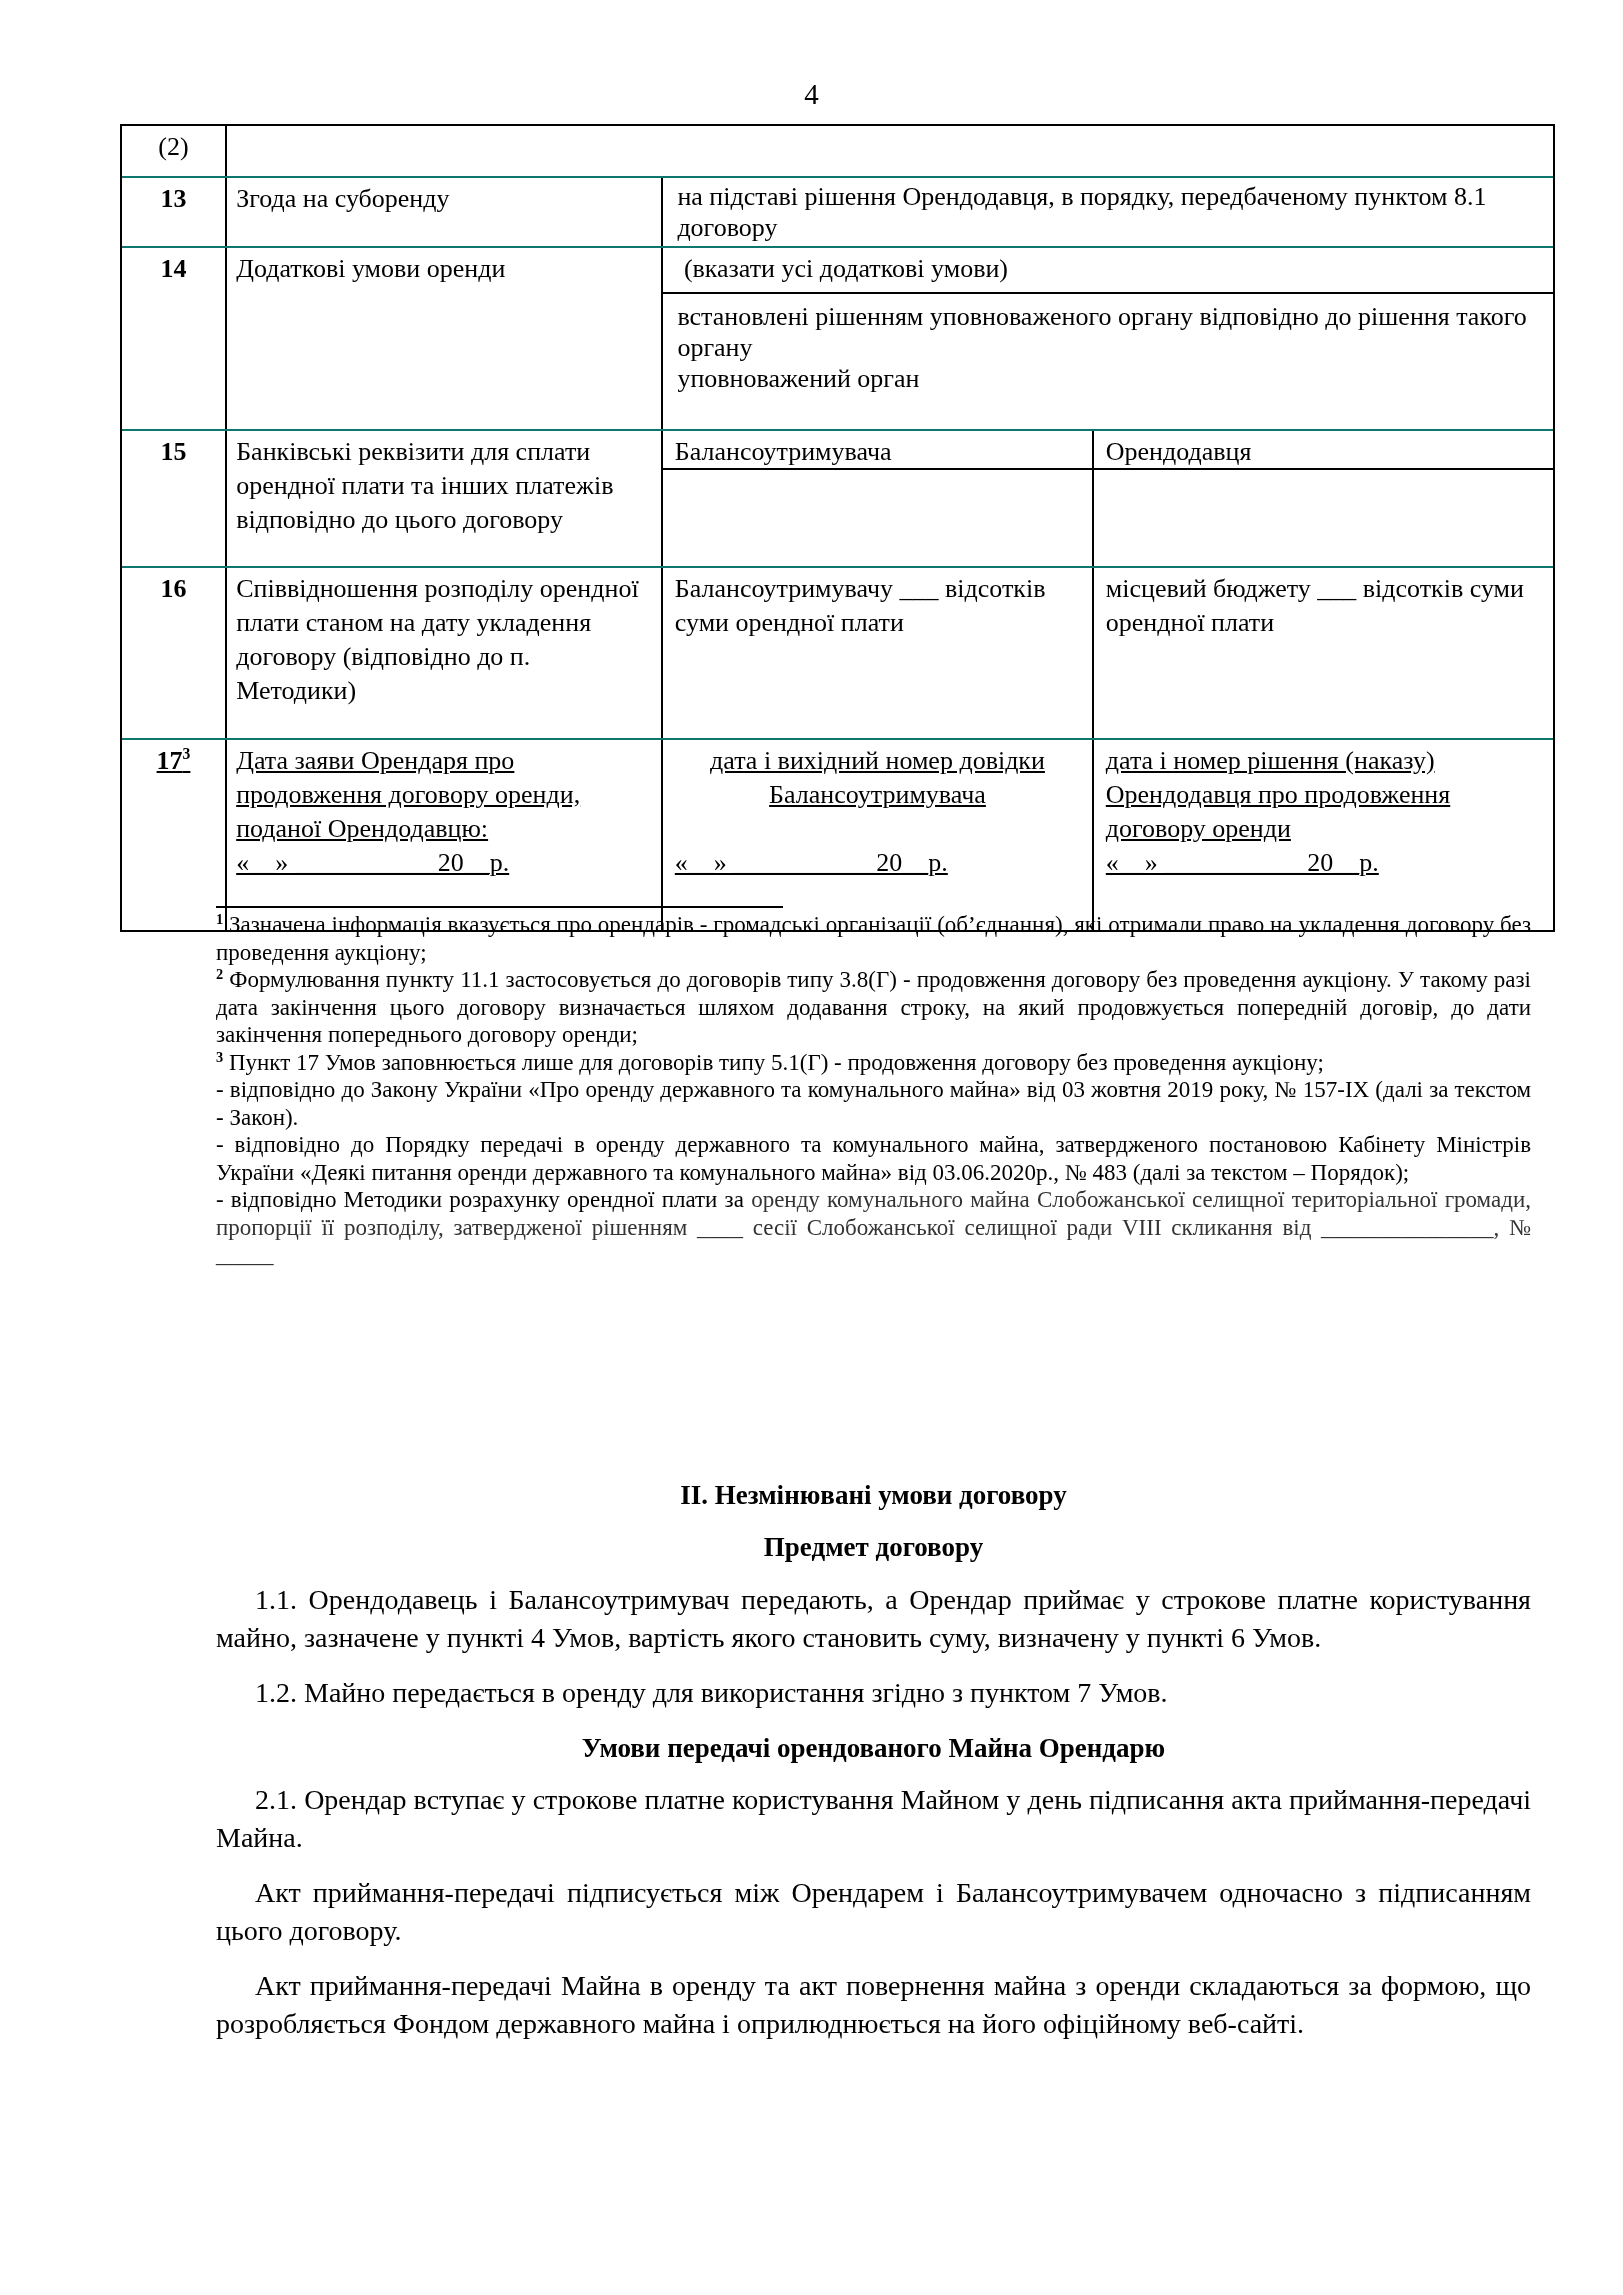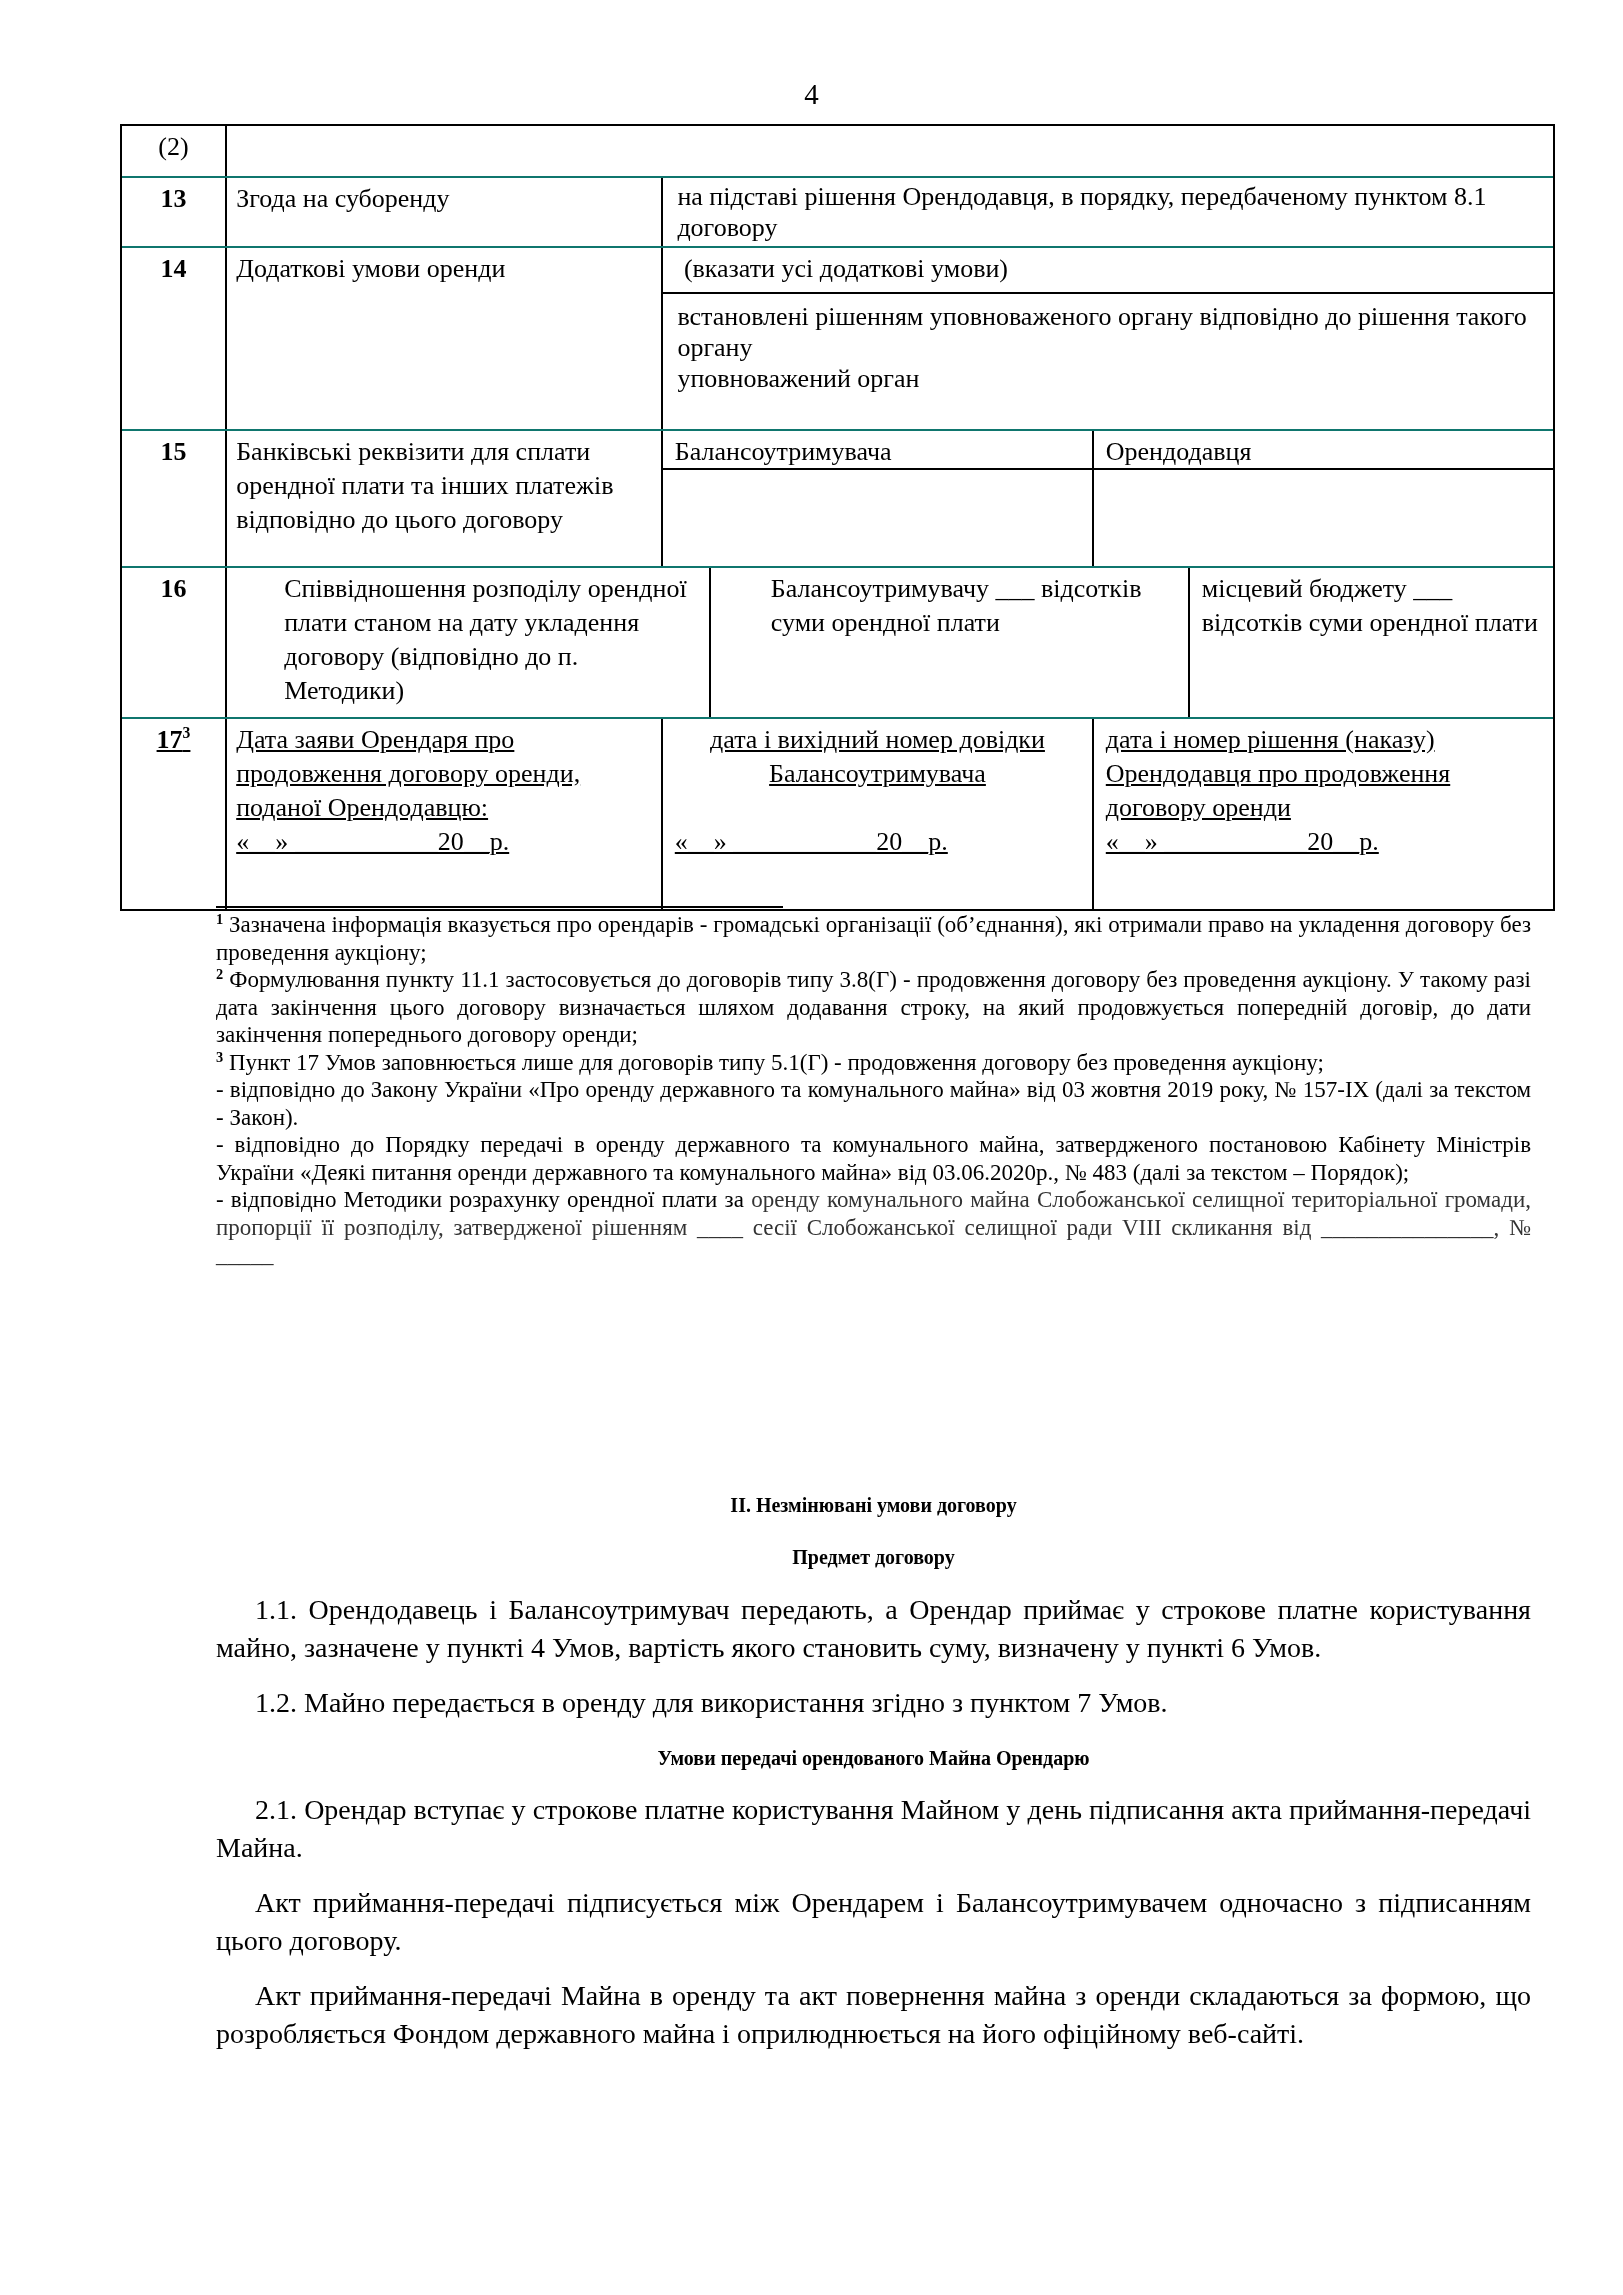--- a/index.html
+++ b/index.html
@@ -49,21 +49,21 @@
   .footnotes p { margin: 0; }
   .footnotes sup { font-weight: bold; font-size: 14.4px; vertical-align: 7.9px; }
   .gray { color: #333333; }
 
   
   .section {
     position: absolute; left: 216px; top: 1472px; width: 1315px;
     font-size: 28px; line-height: 38px;
   }
   .section h2, .section h3 {
-    margin: 14px; text-align: center; font-weight: bold; font-size: 20px; line-height: 38px;
+    margin: 4px; text-align: center; font-weight: bold; font-size: 27px; line-height: 38px;
   }
   .section h2 { margin-bottom: 14.4px; }
   .section h3 { margin-bottom: 14.4px; }
   .section p { margin: 0 0 17px 0; text-indent: 39px; text-align: justify; }
 </style>
 </head>
 <body>
 
 <div class="page-number">4</div>
 
@@ -100,21 +100,21 @@
         <div class="c-half c-left-half">Балансоутримувача</div>
         <div class="c-half c-right-half">Орендодавця</div>
       </div>
       <div style="display:flex;flex:1;">
         <div class="c-half c-left-half"></div>
         <div class="c-half c-right-half"></div>
       </div>
     </div>
   </div>
 
-  <div class="row" style="height:151px;gap:48px;">
+  <div class="row" style="height:172px;">
     <div class="c-num">16</div>
     <div class="c-name">Співвідношення розподілу орендної плати станом на дату укладення договору (відповідно до п.  Методики)</div>
     <div class="c-rest" style="display:flex;">
       <div class="c-half c-left-half">Балансоутримувачу ___ відсотків  суми орендної плати</div>
       <div class="c-half c-right-half">місцевий бюджету ___ відсотків суми орендної плати</div>
     </div>
   </div>
 
   <div class="row" style="height:192px;text-decoration:underline;">
     <div class="c-num">

